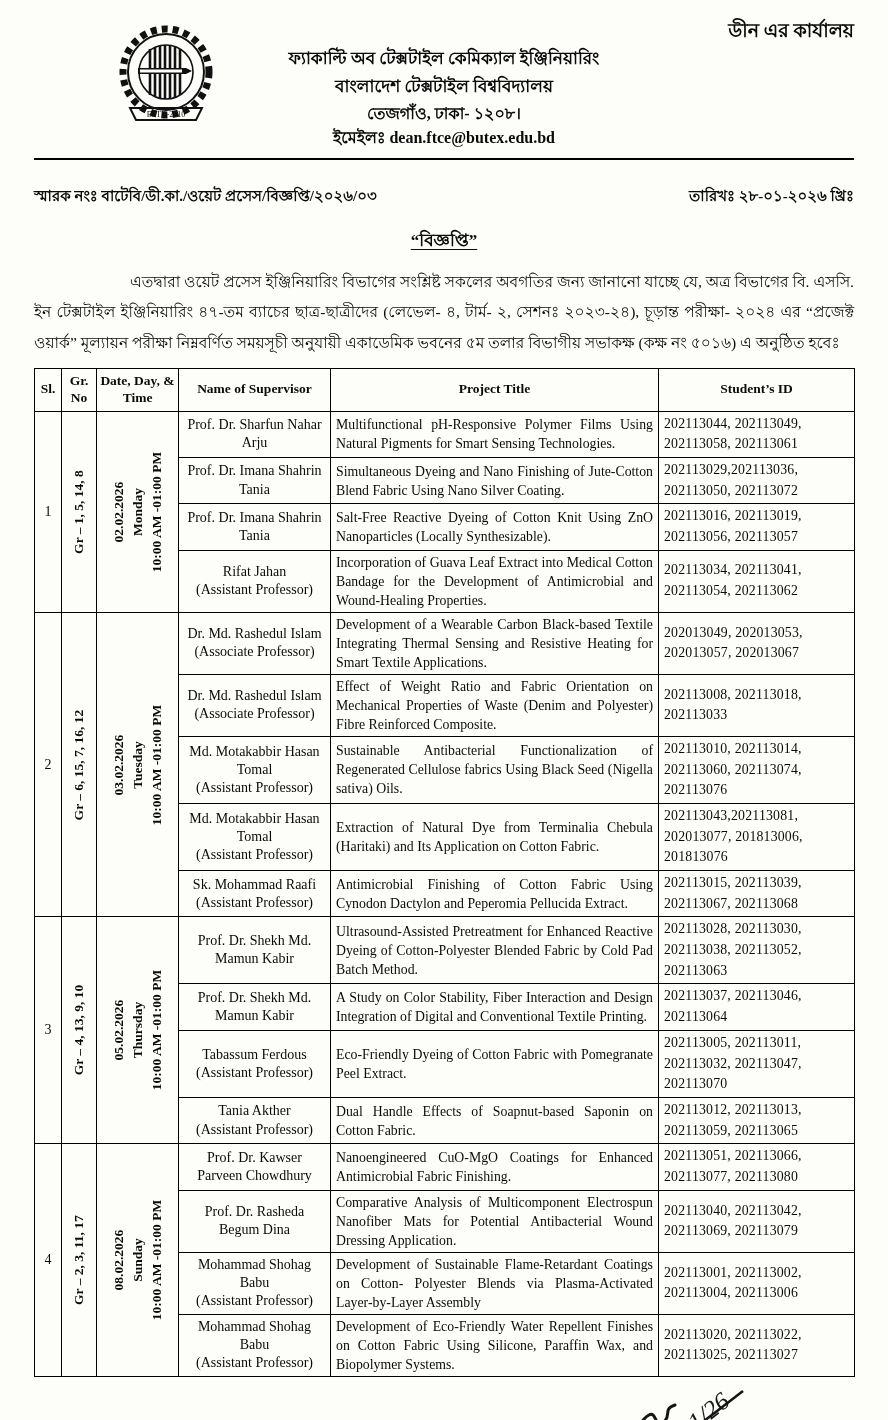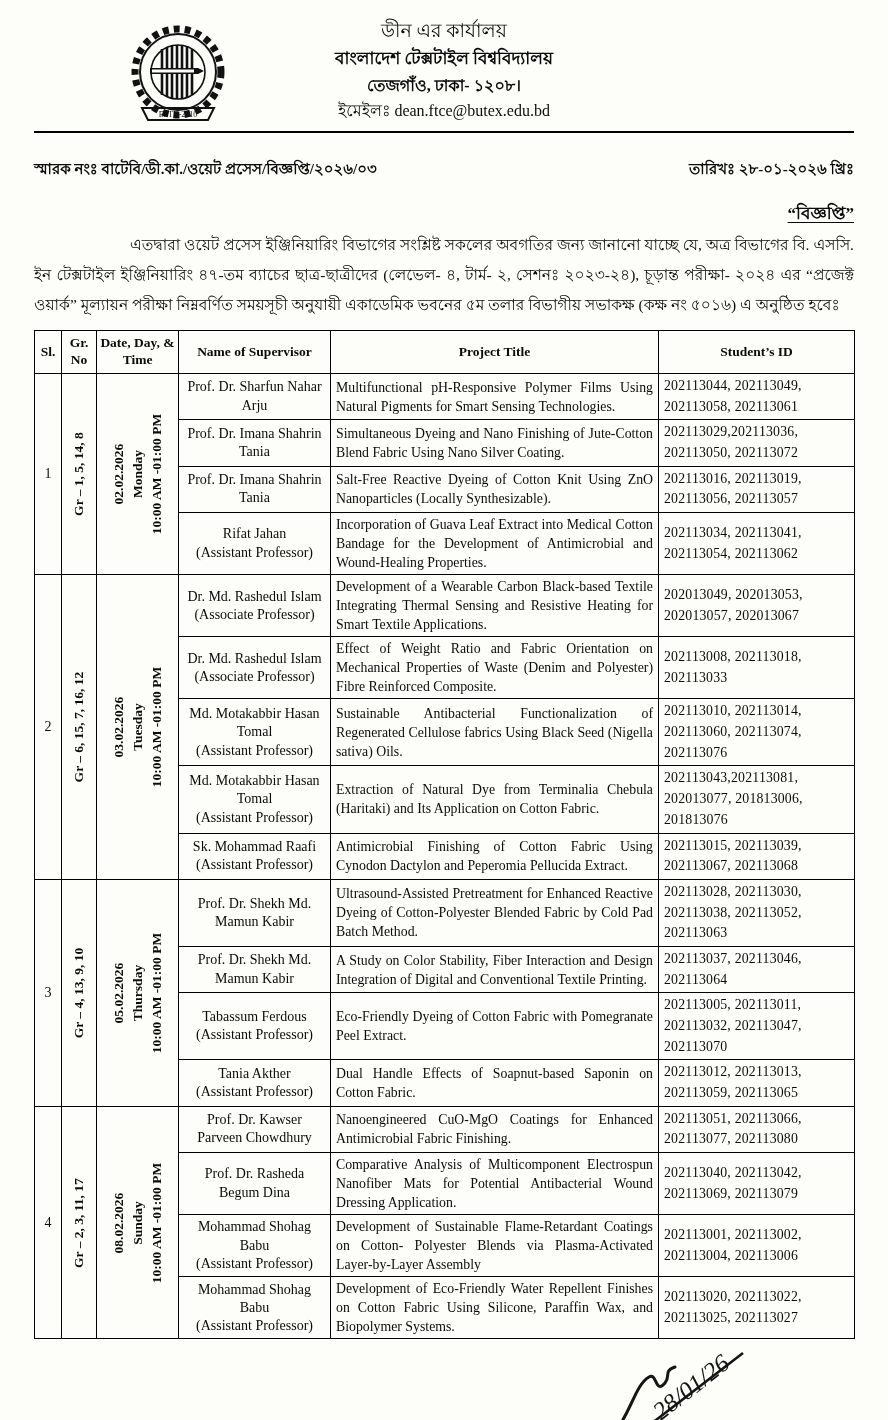--- a/index.html
+++ b/index.html
@@ -3,32 +3,32 @@
 <meta charset="utf-8">
 <style>
   html,body{margin:0;padding:0;background:#e8e8e4;}
   .page{
     width:888px; min-height:1420px; margin:0 auto; background:#fdfdfa; color:#0a0a0a;
     font-family:"Liberation Serif", serif; position:relative; box-sizing:border-box;
     padding:12px 34px 10px 34px;
   }
   
   .letterhead{position:relative; text-align:center; padding-top:4px;}
-  .seal{position:absolute; left:92px; top:12px;}
-  .lh-office{font-size:19px; font-weight:normal; line-height:1.55;}
+  .seal{position:absolute; left:80px; top:12px;}
+  .lh-office{font-size:19px; font-weight:bold; line-height:1.55;text-align:right;}
   .lh-line{font-size:17px; font-weight:bold; line-height:1.62;}
   .lh-addr{font-size:16px; font-weight:bold; line-height:1.6;}
-  .lh-email{font-size:16px; font-weight:normal; line-height:1.5;}
+  .lh-email{font-size:16px; font-weight:bold; line-height:1.5;}
   .head-rule{border:none; border-top:2.6px solid #000; margin:8px 0 0 0;}
   
   .memo{display:flex; justify-content:space-between; font-size:15px; font-weight:bold; margin-top:24px;}
   
-  .notice-title{ text-align:right; font-size:17px; font-weight:bold; margin-top:18px;}
+  .notice-title{ text-align:center; font-size:17px; font-weight:bold; margin-top:18px;}
   .notice-title span{text-decoration:underline; text-underline-offset:3px;}
-  .notice-body{font-size:15.5px; line-height:1.95; text-align:justify; text-indent:96px; margin-top:2px;}
+  .notice-body{font-size:15.5px; line-height:1.95; text-align:justify; text-indent:96px; margin-top:12px;}
   
   table.sched{border-collapse:collapse; table-layout:fixed; width:820px; margin-top:10px; font-size:13.5px;}
   table.sched td, table.sched th{border:1.6px solid #000; padding:2px 5px; vertical-align:middle; overflow:hidden;}
   table.sched th{font-size:13.5px; font-weight:bold; text-align:center; padding:4px 2px; line-height:1.25;}
   td.sl{text-align:center; font-size:14px;}
   td.gr, td.dt{position:relative;}
   .rotbox{
     position:absolute; top:50%; left:50%;
     transform:translate(-50%,-50%) rotate(-90deg);
     white-space:nowrap; text-align:center; font-weight:bold; font-size:13.5px; line-height:1.4;
@@ -62,20 +62,21 @@
             <line x1="61" y1="23" x2="61" y2="73"></line>
           <line x1="66" y1="25" x2="66" y2="71"></line>
         </g>
         <polygon points="24,44 72,44 78,47 72,50 24,50" fill="#111"></polygon>
         <rect x="26" y="45.5" width="42" height="3" fill="#fdfdfa"></rect>
         <path d="M16 84 L88 84 L82 96 L22 96 Z" fill="none" stroke="#111" stroke-width="2"></path>
         <text x="52" y="93" text-anchor="middle" font-size="8" font-family="Liberation Serif, serif" fill="#111">ESTD-2010</text>
       </svg>
     </div>
     <div class="lh-office">ডীন এর কার্যালয়</div>
+    <div class="lh-line">ফ্যাকাল্টি অব টেক্সটাইল কেমিক্যাল ইঞ্জিনিয়ারিং</div>
     <div class="lh-line">বাংলাদেশ টেক্সটাইল বিশ্ববিদ্যালয়</div>
     <div class="lh-addr">তেজগাঁও, ঢাকা- ১২০৮।</div>
     <div class="lh-email">ইমেইলঃ dean.ftce@butex.edu.bd</div>
   </div>
   <hr class="head-rule">
 
   <div class="memo">
     <span>স্মারক নংঃ বাটেবি/ডী.কা./ওয়েট প্রসেস/বিজ্ঞপ্তি/২০২৬/০৩</span>
     <span>তারিখঃ ২৮-০১-২০২৬ খ্রিঃ</span>
   </div>

